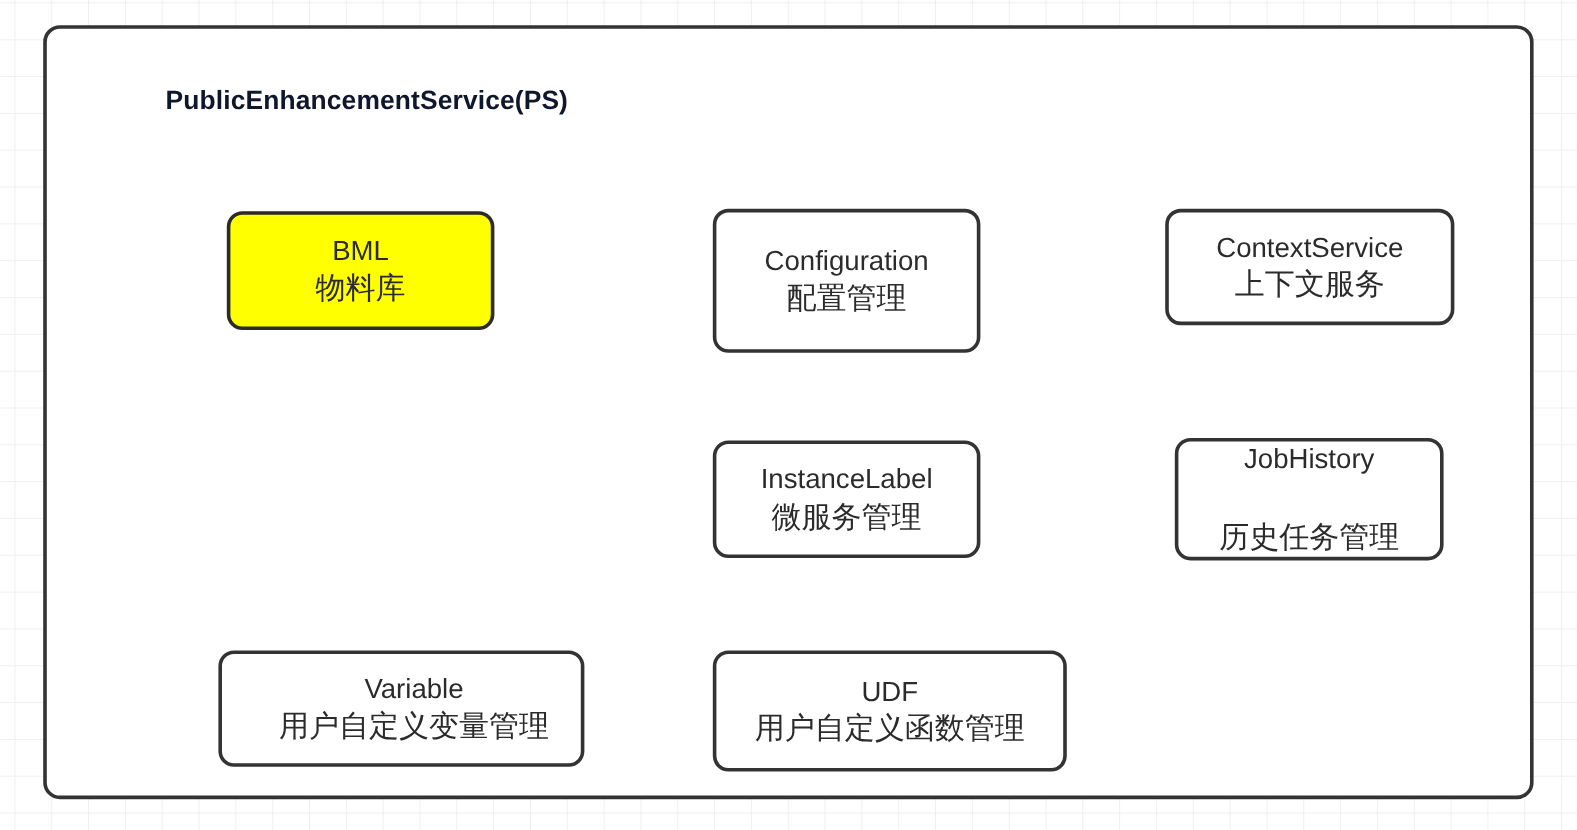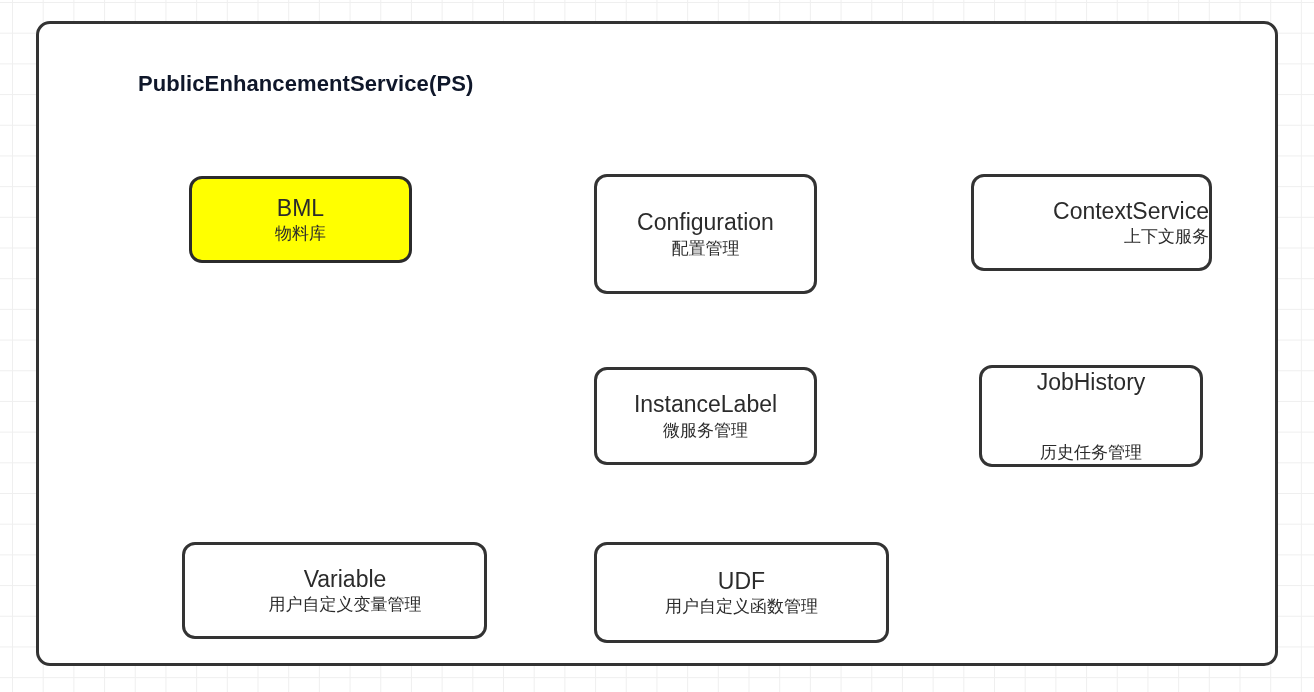--- a/index.html
+++ b/index.html
@@ -68,28 +68,28 @@
   }
   .node.highlight {
     background: #ffff00;
     border-color: #2b2b2b;
   }
   .node .name-en {
     font-size: 23px;
     white-space: nowrap;
   }
   .node .name-cn {
-    font-size: 17px;
+    font-size: 25px;
     white-space: nowrap;
   }
 
   
-  #node-bml            { left: 150px; top: 152px; width: 223px; height: 87px; }
+  #node-bml            { left: 150px; top: 152px; width: 223px; height: 99px; }
   #node-configuration  { left: 555px; top: 150px; width: 223px; height: 120px; }
-  #node-contextservice { left: 932px; top: 150px; width: 241px; height: 97px; align-items: flex-end; }
+  #node-contextservice { left: 932px; top: 150px; width: 241px; height: 97px; }
   
   #node-datasource     { left: 150px; top: 336px; width: 223px; height: 98px; }
   #node-instancelabel  { left: 555px; top: 343px; width: 223px; height: 98px; }
   #node-jobhistory     { left: 940px; top: 341px; width: 224px; height: 102px; justify-content: space-between; }
   
   #node-variable       { left: 143px; top: 518px; width: 305px; height: 97px; padding-left: 21px; }
   #node-udf            { left: 555px; top: 518px; width: 295px; height: 101px; }
 </style>
 </head>
 <body>

